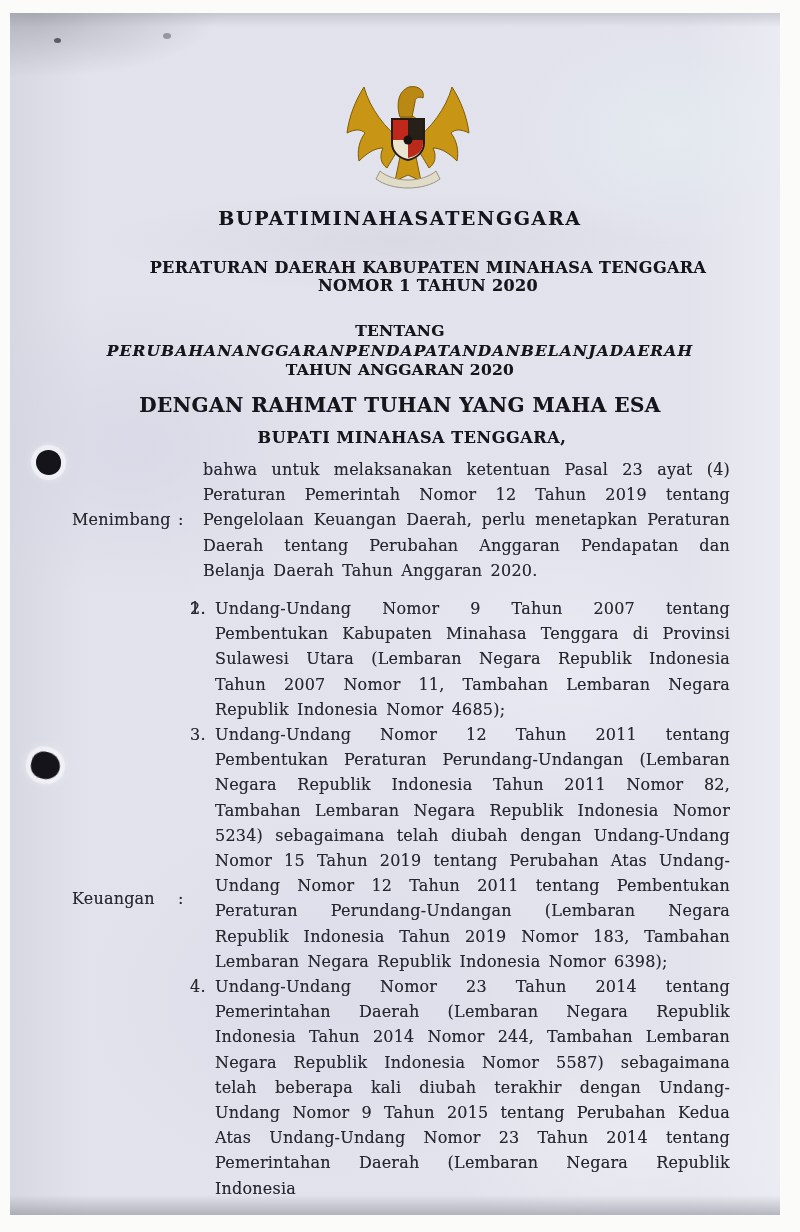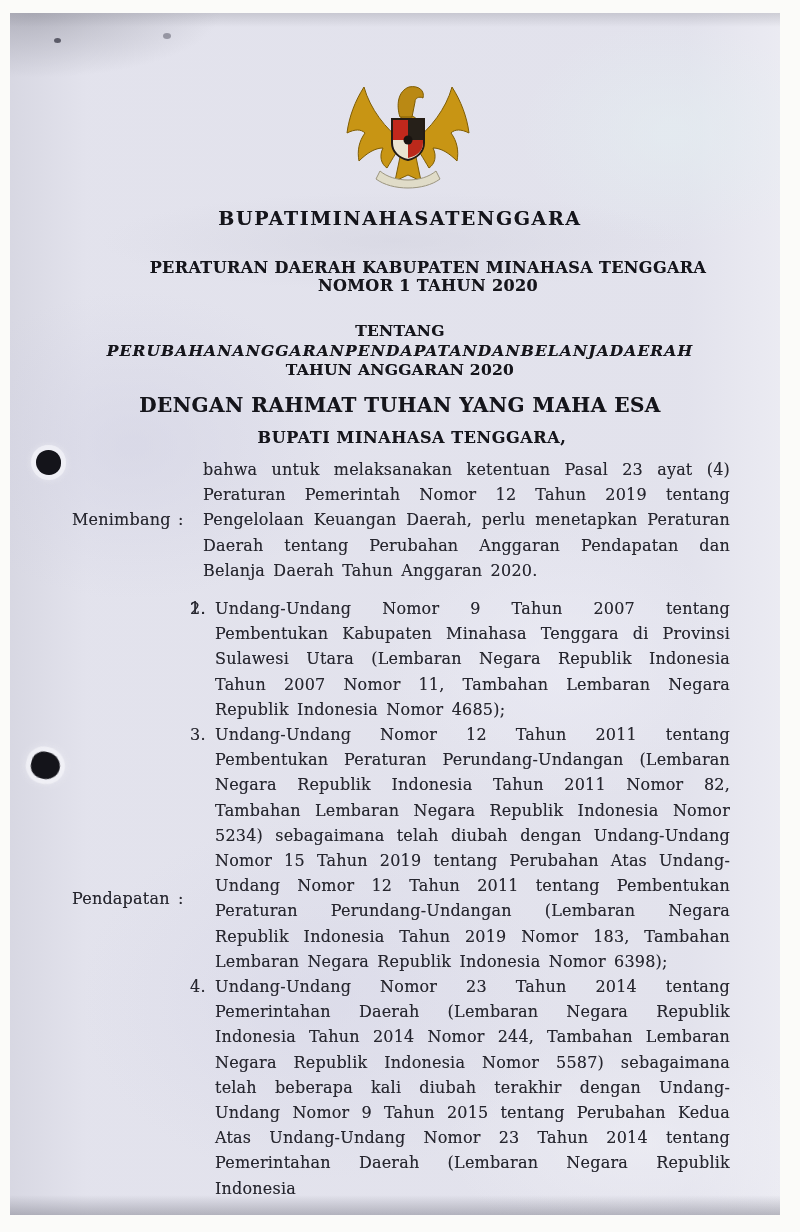--- a/index.html
+++ b/index.html
@@ -116,21 +116,21 @@
 <div class="clauses">
   <div class="row">
     <div class="c-label">Menimbang</div>
     <div class="c-colon">:</div>
     <div class="c-content">
       <p class="para">bahwa untuk melaksanakan ketentuan Pasal 23 ayat (4) Peraturan Pemerintah Nomor 12 Tahun 2019 tentang Pengelolaan Keuangan Daerah, perlu menetapkan Peraturan Daerah tentang Perubahan Anggaran Pendapatan dan Belanja Daerah Tahun Anggaran 2020.</p>
     </div>
   </div>
 
   <div class="row row-2">
-    <div class="c-label">Pendapatan</div>
+    <div class="c-label">Keuangan</div>
     <div class="c-colon">:</div>
     <div class="c-content">
       <ol class="basis">
         <li>
           <span class="num">1.</span>
         </li>
         <li>
           <span class="num">2.</span>
           <span class="txt">Undang-Undang Nomor 9 Tahun 2007 tentang Pembentukan Kabupaten Minahasa Tenggara di Provinsi Sulawesi Utara (Lembaran Negara Republik Indonesia Tahun 2007 Nomor 11, Tambahan Lembaran Negara Republik Indonesia Nomor 4685);</span>
         </li>

